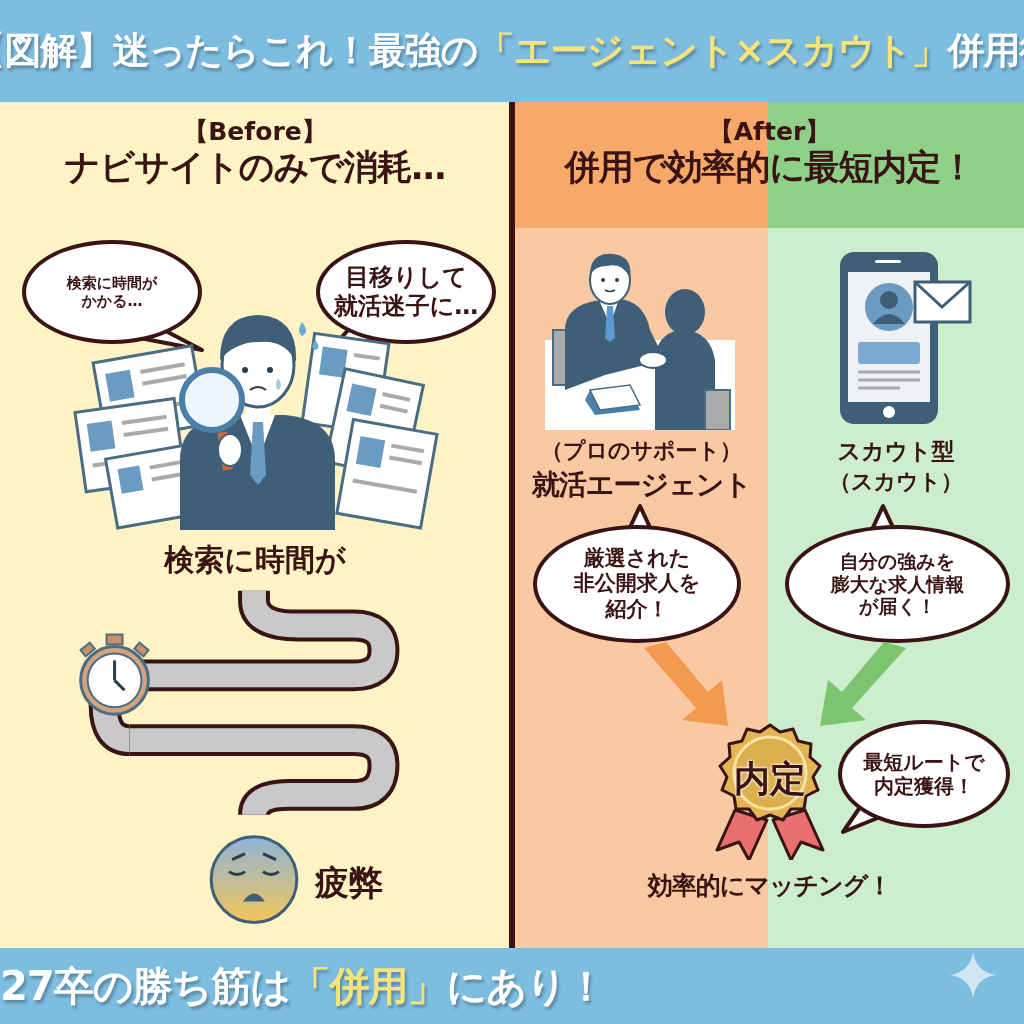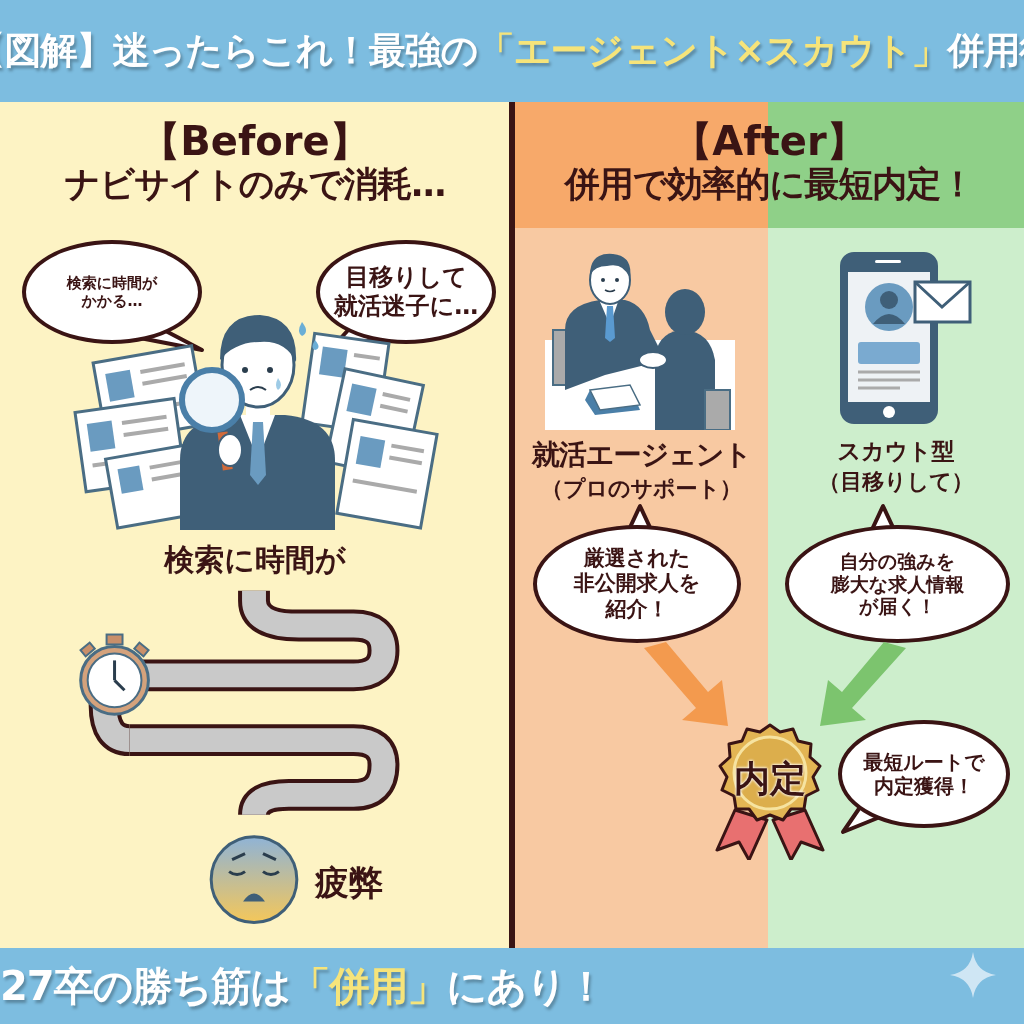--- a/index.html
+++ b/index.html
@@ -8,21 +8,21 @@
   .top-banner{left:0;top:0;width:1024px;height:102px;background:#7dbde0;display:flex;align-items:center;justify-content:center}
   .top-title{font-size:37px;font-weight:bold;color:#fff;letter-spacing:-1px;text-shadow:2px 3px 3px rgba(0,0,0,.28);white-space:nowrap}
   .top-title .hl{color:#f6e47a}
   .panel-before{left:0;top:102px;width:512px;height:846px;background:#fdf3c4}
   .divider{left:509px;top:102px;width:6px;height:846px;background:#3a1414}
   .panel-agent{left:515px;top:102px;width:253px;height:846px;background:#f8c9a2}
   .panel-scout{left:768px;top:102px;width:256px;height:846px;background:#cdeecc}
   .head-agent{left:515px;top:102px;width:253px;height:126px;background:#f7a96a}
   .head-scout{left:768px;top:102px;width:256px;height:126px;background:#8fd088}
   .sec-head{text-align:center;font-weight:bold;color:#3a1414;line-height:1.15}
-  .sec-head .l1{font-size:40px}
+  .sec-head .l1{font-size:25px}
   .sec-head .l2{font-size:35px;letter-spacing:-1px}
   .bubble{background:#fff;border:4px solid #3a1414;border-radius:50%;display:flex;align-items:center;justify-content:center;text-align:center;font-weight:bold;line-height:1.2;color:#3a1414}
   .label{font-weight:bold;text-align:center;color:#3a1414}
   .bottom-banner{left:0;top:948px;width:1024px;height:76px;background:#7dbde0;display:flex;align-items:center;justify-content:flex-start}
   .bottom-title{font-size:40px;font-weight:bold;color:#fff;text-shadow:2px 3px 3px rgba(0,0,0,.28);white-space:nowrap;letter-spacing:-1px}
   .bottom-title .hl{color:#f6e47a}
 </style>
 </head>
 <body>
 
@@ -181,22 +181,22 @@
     <circle cx="72" cy="30" r="2" fill="#2a3d4d"></circle>
   <path d="M60 40 Q65 43 70 40" stroke="#2a3d4d" fill="none" stroke-width="1.5"></path>
   <path d="M40 150 L45 140 L90 148 L95 160 L50 165 Z" fill="#4a7fa8"></path>
   <path d="M45 140 L85 135 L95 155 L55 160 Z" fill="#fff" stroke="#4a6d84" stroke-width="1.5"></path>
   <path d="M110 180 L110 105 Q115 80 140 80 Q165 82 170 110 L170 180 Z" fill="#3f5f78"></path>
   <ellipse cx="140" cy="62" rx="20" ry="23" fill="#3f5f78"></ellipse>
   <rect x="160" y="140" width="25" height="40" fill="#aaa" stroke="#4a6d84" stroke-width="2"></rect>
   <ellipse cx="108" cy="110" rx="14" ry="8" fill="#fff" stroke="#3f5f78" stroke-width="2"></ellipse>
 </svg>
 <div class="abs label" style="left:515px;top:436px;width:253px">
+  <div style="font-size:22px">（プロのサポート）</div>
   <div style="font-size:28px;letter-spacing:-1px">就活エージェント</div>
-  <div style="font-size:22px">（プロのサポート）</div>
 </div>
 
 <svg class="abs" style="left:835px;top:252px" width="145" height="175" viewBox="0 0 145 175">
   <rect x="5" y="0" width="98" height="172" rx="14" fill="#3f5f78"></rect>
   <rect x="13" y="20" width="82" height="130" fill="#eef2f5"></rect>
   <rect x="40" y="8" width="26" height="3" rx="1.5" fill="#fff"></rect>
   <circle cx="54" cy="160" r="6" fill="#fff"></circle>
   <circle cx="54" cy="55" r="24" fill="#6a9bc0"></circle>
   <circle cx="54" cy="48" r="9" fill="#3f5f78"></circle>
   <path d="M38 72 Q54 52 70 72 Z" fill="#3f5f78"></path>
@@ -204,21 +204,21 @@
   <line x1="23" y1="120" x2="85" y2="120" stroke="#aaa" stroke-width="3"></line>
   <line x1="23" y1="128" x2="85" y2="128" stroke="#aaa" stroke-width="3"></line>
   <line x1="23" y1="136" x2="65" y2="136" stroke="#aaa" stroke-width="3"></line>
   <g>
     <rect x="80" y="30" width="55" height="40" fill="#fff" stroke="#3f5f78" stroke-width="3"></rect>
     <path d="M80 30 L107 55 L135 30" fill="none" stroke="#3f5f78" stroke-width="3"></path>
   </g>
 </svg>
 <div class="abs label" style="left:768px;top:436px;width:256px">
   <div style="font-size:23px">スカウト型</div>
-  <div style="font-size:22px">（目移りして）</div>
+  <div style="font-size:22px">（スカウト）</div>
 </div>
 
 <svg class="abs" style="left:620px;top:500px" width="40" height="40">
   <polygon points="20,6 6,36 34,36" fill="#fff" stroke="#3a1414" stroke-width="4" stroke-linejoin="round"></polygon>
 </svg>
 <div class="abs bubble" style="left:533px;top:525px;width:208px;height:118px;font-size:21px">
   <div>
       <div>厳選された</div>
       <div>非公開求人を</div>
       <div>紹介！</div>
@@ -254,20 +254,21 @@
   <polygon points="30,80 8,112 50,95" fill="#fff" stroke="#3a1414" stroke-width="4" stroke-linejoin="round"></polygon>
 </svg>
 <div class="abs bubble" style="left:838px;top:720px;width:172px;height:108px;font-size:20px">
   <div>
       <div>最短ルートで</div>
       <div>内定獲得！</div>
     </div>
 </div>
 
 <div class="abs label" style="left:515px;top:870px;width:509px;font-size:25px;line-height:1.25;letter-spacing:-1px">
+  <div>効率的にマッチング！</div>
 </div>
 
 <div class="abs bottom-banner">
   <div class="bottom-title"><span>27卒の勝ち筋は</span><span class="hl">「併用」</span><span>にあり！</span></div>
 </div>
 <svg class="abs" style="left:948px;top:950px" width="50" height="50">
   <path d="M25 2 Q28 22 48 25 Q28 28 25 48 Q22 28 2 25 Q22 22 25 2 Z" fill="#cfe6f4"></path>
 </svg>
 
 </body></html>

